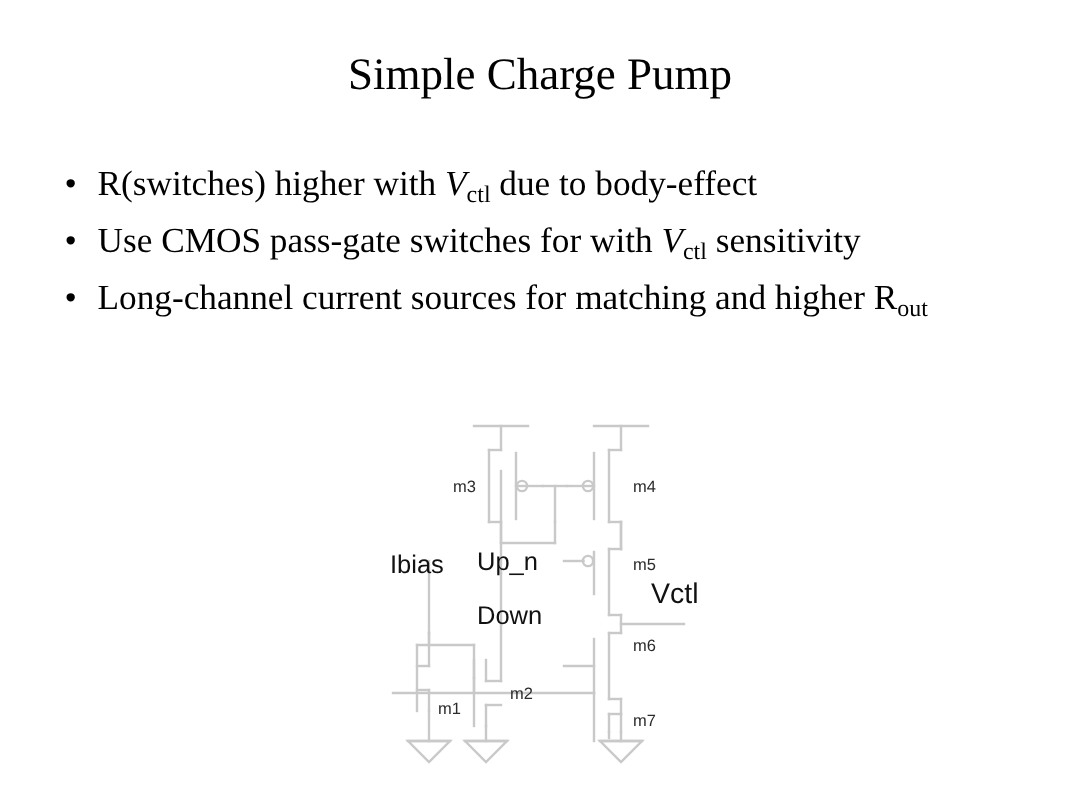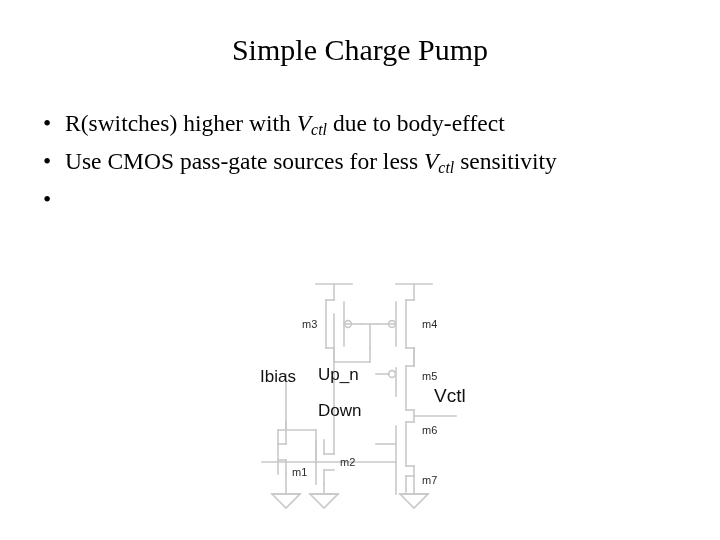--- a/index.html
+++ b/index.html
@@ -63,21 +63,20 @@
   .var-italic {
     font-style: italic;
   }
   .sub {
     font-size: 0.68em;
     vertical-align: -0.28em;
   }
   .sub-italic {
     font-size: 0.68em;
     vertical-align: -0.28em;
-    font-style: italic;
   }
   
   #circuit {
     position: absolute;
     left: 248px;
     top: 262px;
     width: 268px;
     height: 268px;
   }
   #circuit svg {
@@ -108,25 +107,26 @@
 
   <div id="body-text">
 
     <div class="bullet-row">
       <span class="bullet-dot">•</span>
       <span><span>R(switches) higher with </span><span class="var-italic">V</span><span class="sub-italic">ctl</span><span> due to body-effect</span></span>
     </div>
 
     <div class="bullet-row">
       <span class="bullet-dot">•</span>
-      <span><span>Use CMOS pass-gate sources for less </span><span class="var-italic">V</span><span class="sub-italic">ctl</span><span> sensitivity</span></span>
+      <span><span>Use CMOS pass-gate switches for with </span><span class="var-italic">V</span><span class="sub-italic">ctl</span><span> sensitivity</span></span>
     </div>
 
     <div class="bullet-row">
       <span class="bullet-dot">•</span>
+      <span><span>Long-channel current sources for matching and higher R</span><span class="sub">out</span></span>
     </div>
 
   </div>
 
   <div id="circuit">
     <svg width="268" height="268" viewBox="0 0 268 268" xmlns="http://www.w3.org/2000/svg">
       <g stroke="#c9c9c9" stroke-width="1.6" fill="none" stroke-linecap="square">
 
         <line x1="38" y1="112" x2="38" y2="160"></line>
 

